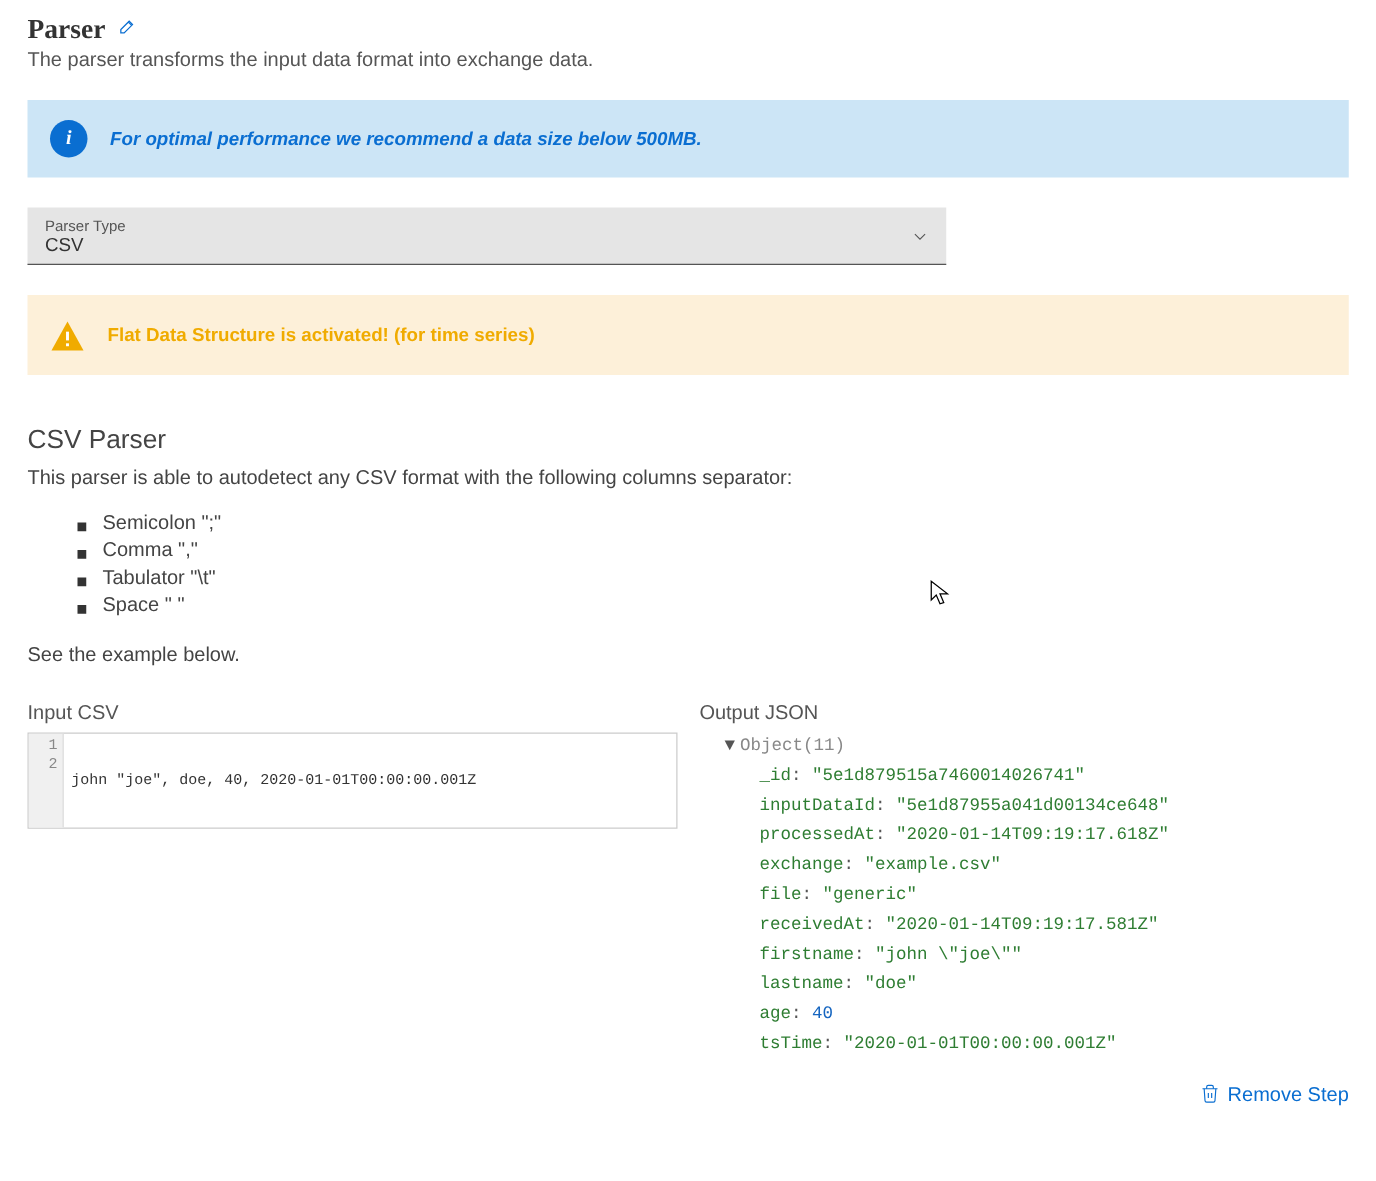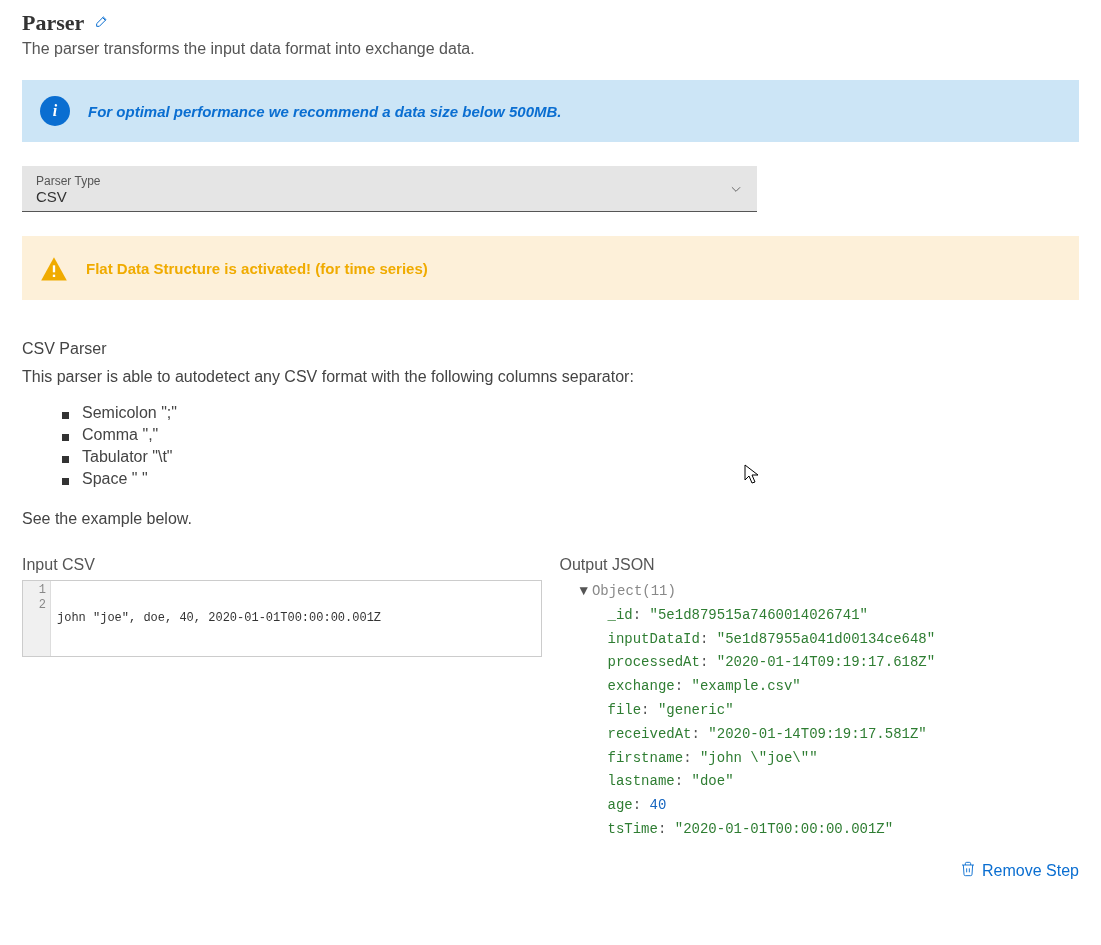--- a/index.html
+++ b/index.html
@@ -66,21 +66,21 @@
     background: #fdf0d9;
     display: flex;
     align-items: center;
     padding: 20px 18px;
     gap: 18px;
     margin-bottom: 40px;
   }
   .warn-tri { width: 28px; height: 24px; }
   .warn-tri svg { fill: #f0ab00; }
   .warn-text { color: #f0ab00; font-weight: 700; font-size: 15px; }
-  .section-title { font-size: 16px; color: #444; margin-bottom: 10px; }
+  .section-title { font-size: 21px; color: #444; margin-bottom: 10px; }
   .section-desc { color: #444; margin-bottom: 16px; }
   ul.sep-list { list-style: none; padding-left: 40px; margin: 0 0 20px 0; }
   ul.sep-list li { position: relative; padding: 2px 0 2px 20px; color: #444; }
   ul.sep-list li::before {
     content: ""; position: absolute; left: 0; top: 10px;
     width: 7px; height: 7px; background: #333;
   }
   .see-below { color: #444; margin-bottom: 28px; }
   .io-row { display: flex; gap: 18px; }
   .io-col { flex: 1; min-width: 0; }

